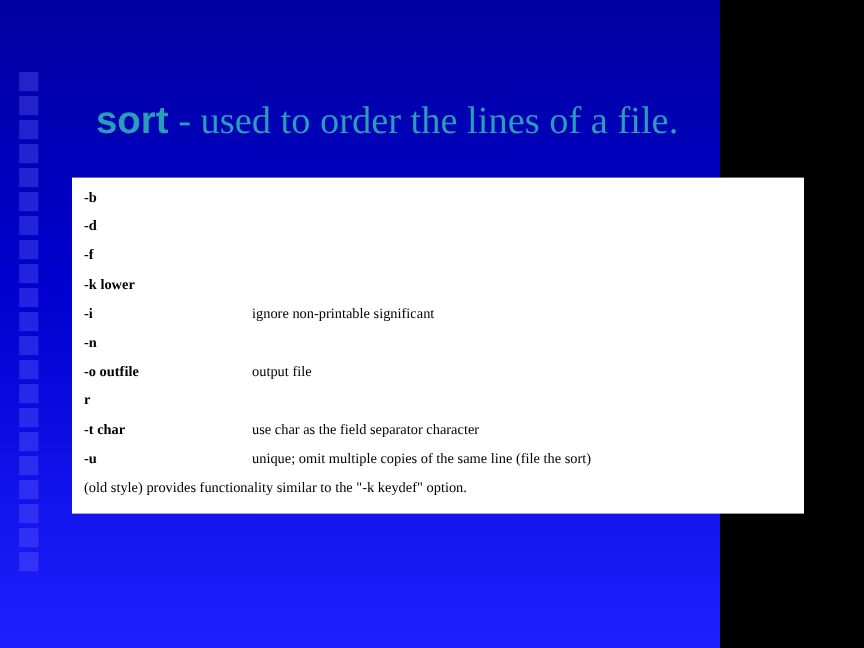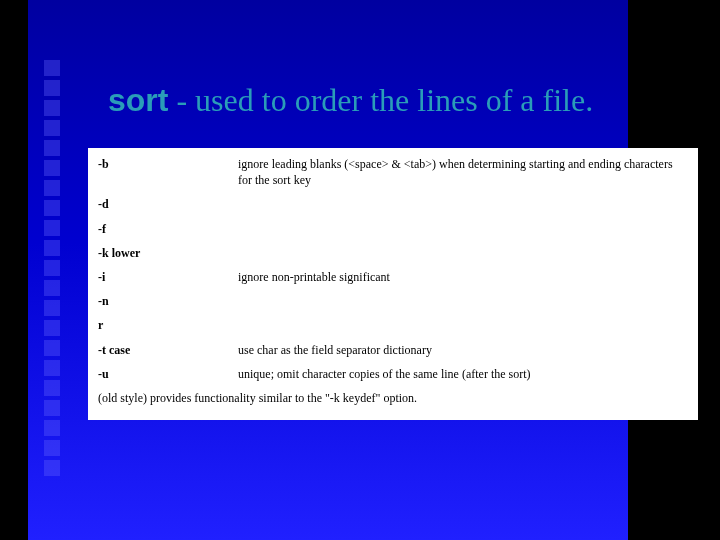--- a/index.html
+++ b/index.html
@@ -9,21 +9,20 @@
     background: #000;
     font-family: Georgia, 'Times New Roman', serif;
     overflow: hidden;
     position: relative;
   }
   .slide {
     width: 600px;
     height: 540px;
     background: linear-gradient(180deg, #0000a0 0%, #0000d0 45%, #2020ff 100%);
     position: relative;
-    margin-left: 28px;
   }
   .bullet-strip {
     position: absolute;
     left: 16px;
     top: 60px;
     width: 18px;
     height: 430px;
     display: flex;
     flex-direction: column;
     gap: 4px;
@@ -104,47 +103,50 @@
     <div class="bullet-square"></div>
   </div>
 
   <div class="title">
     <span class="cmd">sort</span><span> - used to order the lines of a file.</span>
   </div>
 
   <div class="table-wrap">
     <div class="row">
       <div class="opt">-b</div>
-      <div class="desc">ignore leading blanks (&lt;space&gt; &amp; &lt;tab&gt;) when determining starting and ending characters for the sort key</div>
     </div>
     <div class="row">
       <div class="opt">-d</div>
     </div>
     <div class="row">
       <div class="opt">-f</div>
     </div>
     <div class="row">
       <div class="opt">-k lower</div>
     </div>
     <div class="row">
       <div class="opt">-i</div>
       <div class="desc">ignore non-printable significant</div>
     </div>
     <div class="row">
       <div class="opt">-n</div>
     </div>
     <div class="row">
+      <div class="opt">-o outfile</div>
+      <div class="desc">output file</div>
+    </div>
+    <div class="row">
       <div class="opt">r</div>
     </div>
     <div class="row">
-      <div class="opt">-t case</div>
-      <div class="desc">use char as the field separator dictionary</div>
+      <div class="opt">-t char</div>
+      <div class="desc">use char as the field separator character</div>
     </div>
     <div class="row">
       <div class="opt">-u</div>
-      <div class="desc">unique; omit character copies of the same line (after the sort)</div>
+      <div class="desc">unique; omit multiple copies of the same line (file the sort)</div>
     </div>
     <div class="row">
       <div class="desc">(old style) provides functionality similar to the "-k keydef" option.</div>
     </div>
   </div>
 
 </div>
 
 </body></html>

